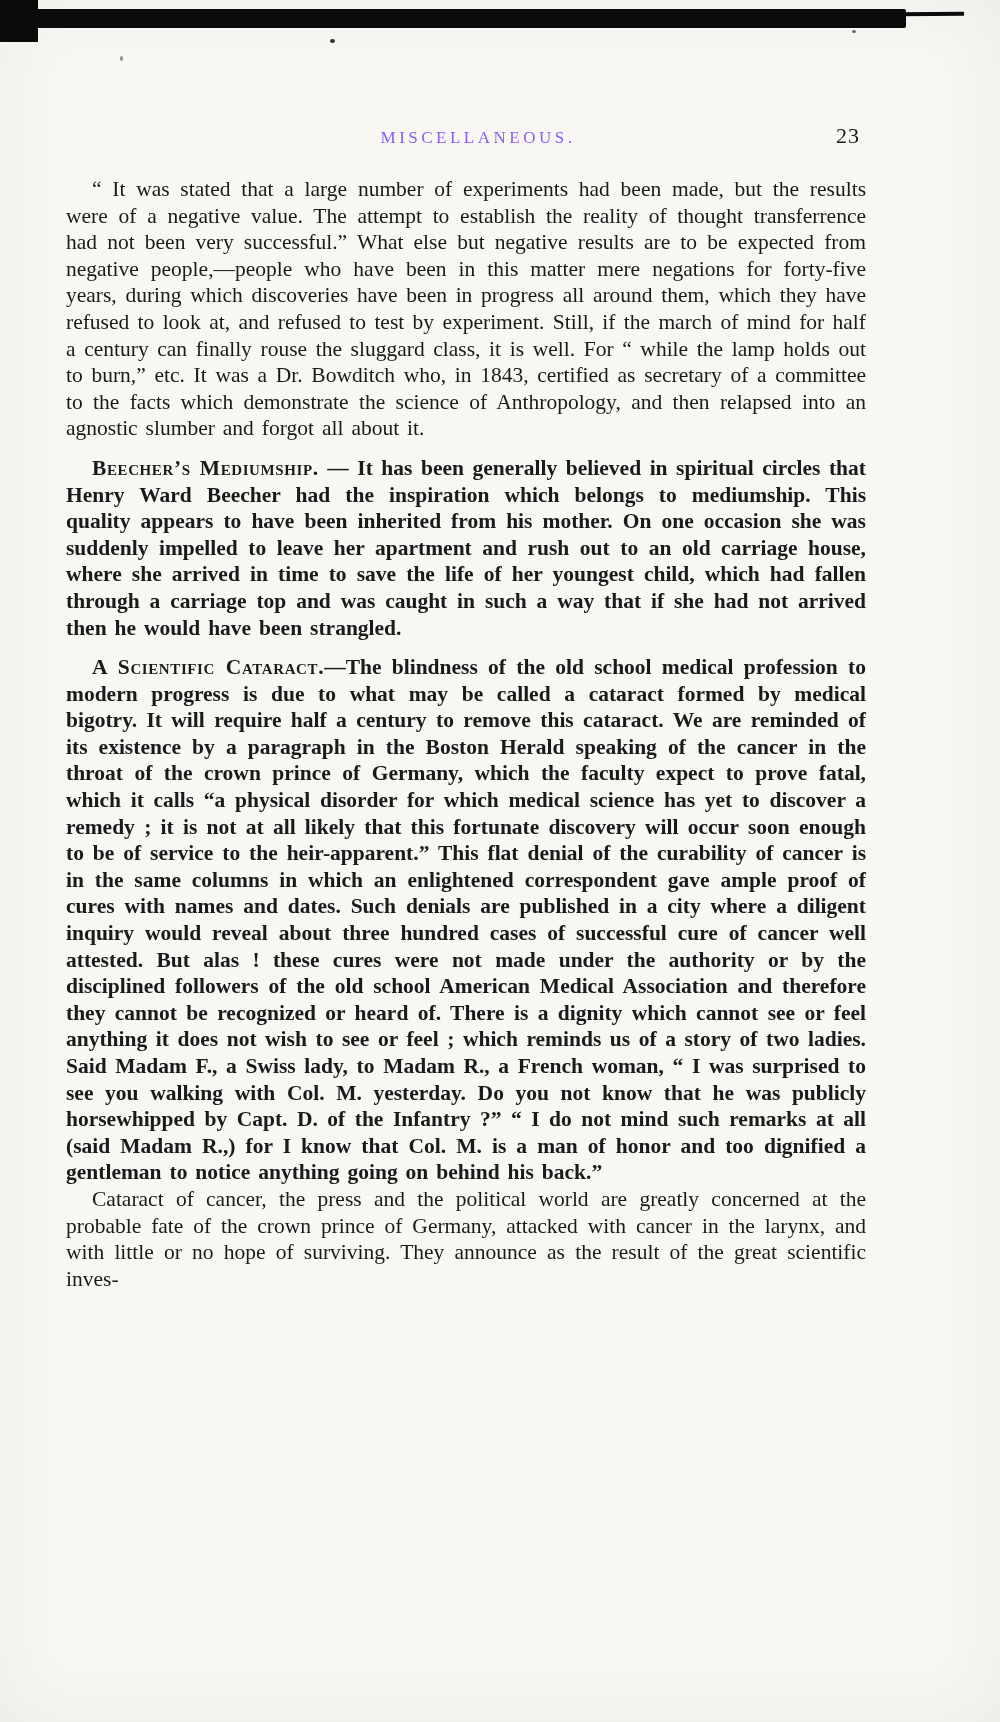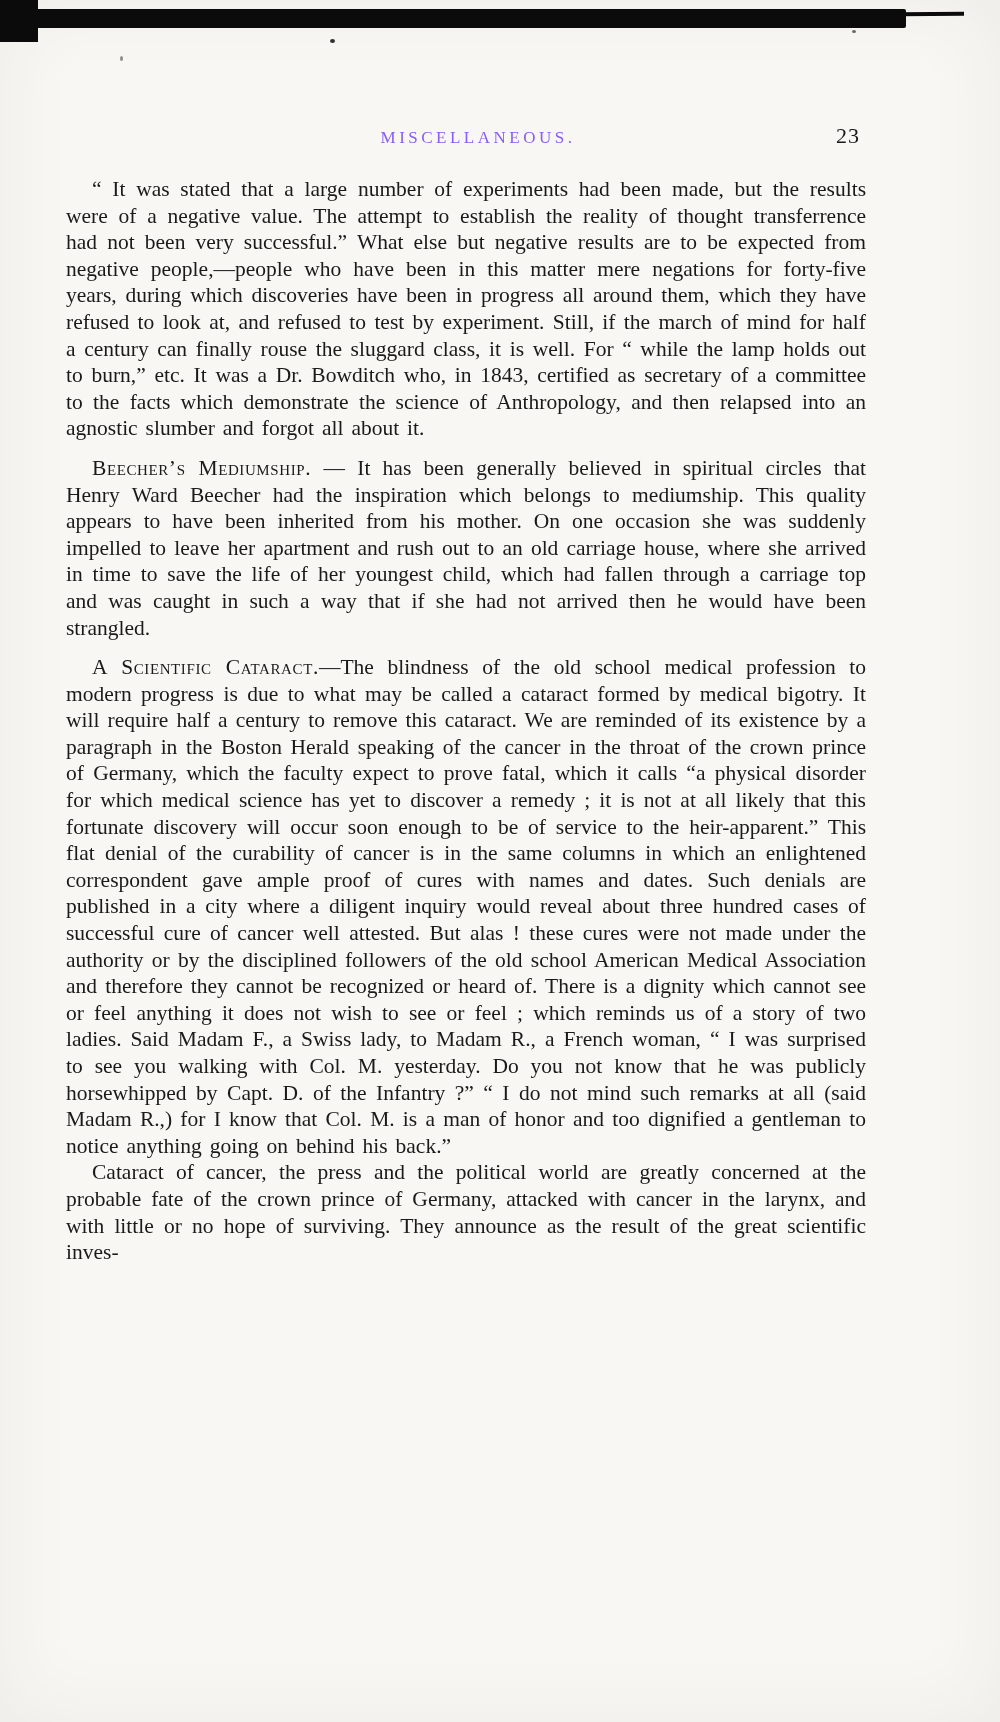--- a/index.html
+++ b/index.html
@@ -54,21 +54,21 @@
     width: 800px;
     font-size: 21.5px;
     line-height: 26.6px;
     text-align: justify;
     word-spacing: 0.12em;
   }
   .para {
     margin: 0;
     text-indent: 26px;
   }
-  .para.spaced { margin-top: 13px; }
+  .para.spaced { margin-top: 13px; font-weight: bold; }
   .smallcaps {
     font-variant: small-caps;
     letter-spacing: 0.6px;
   }
 </style>
 </head>
 <body>
 
 <div class="page">
 

